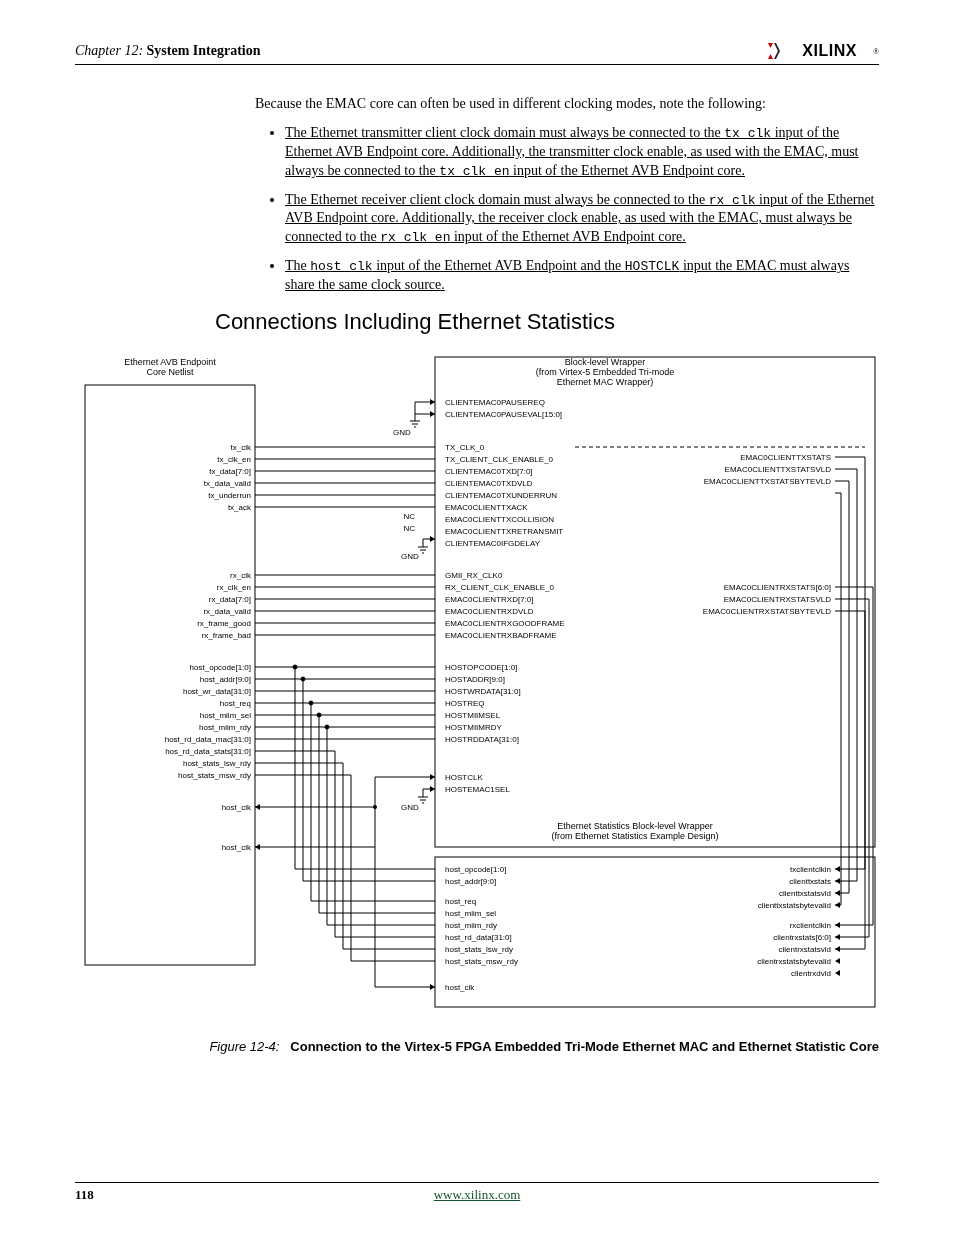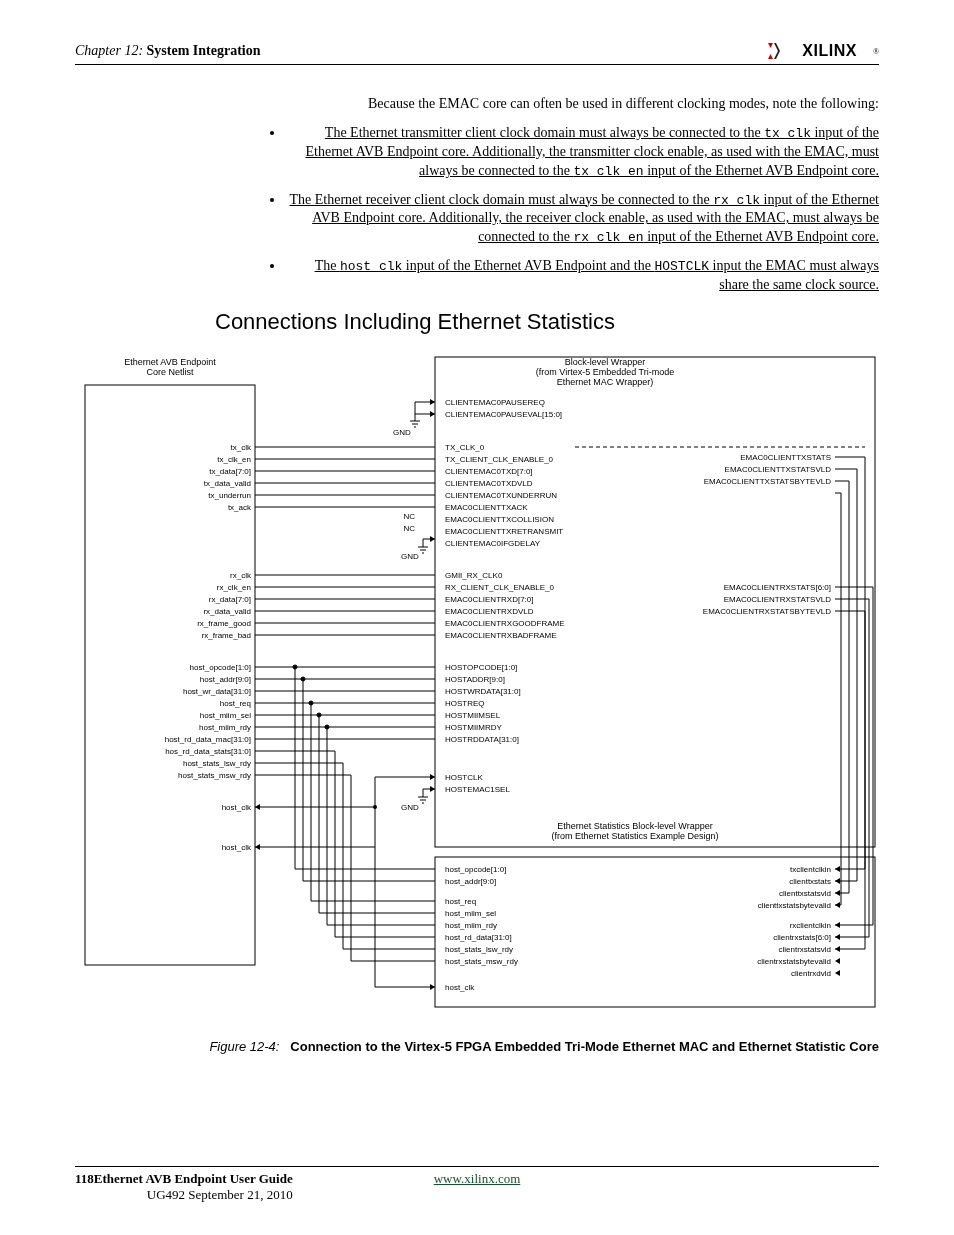--- a/index.html
+++ b/index.html
@@ -42,21 +42,20 @@
     font-family: Arial, sans-serif;
     font-weight: 600;
     font-size: 16px;
     letter-spacing: 0.5px;
   }
   .body-text {
     margin-left: 180px;
     font-family: "Palatino Linotype", "Book Antiqua", serif;
     font-size: 14px;
     line-height: 1.35;
-    text-align: right;
   }
   .body-text p { margin: 0 0 10px 0; }
   .body-text ul { margin: 0 0 14px 0; padding-left: 30px; text-decoration: underline; }
   .body-text li { margin-bottom: 10px; }
   .mono { font-family: "Courier New", monospace; font-size: 13px; }
   h3.section-heading {
     font-family: Arial, Helvetica, sans-serif;
     font-weight: 400;
     font-size: 22px;
     margin: 14px 0 12px 140px;
@@ -395,18 +394,14 @@
   </svg>
 
   <div class="fig-caption">
     <span class="fig-num">Figure 12-4:</span>&nbsp;&nbsp;
     <span class="fig-title">Connection to the Virtex-5 FPGA Embedded Tri-Mode Ethernet MAC and Ethernet Statistic Core</span>
   </div>
 
   <div class="footer">
     <div class="left">118</div>
     <a class="center">www.xilinx.com</a>
-    <div class="right">
-      <span class="t">Ethernet AVB Endpoint User Guide</span>
-      <span class="d">UG492 September 21, 2010</span>
-    </div>
   </div>
 </div>
 
 </body></html>

